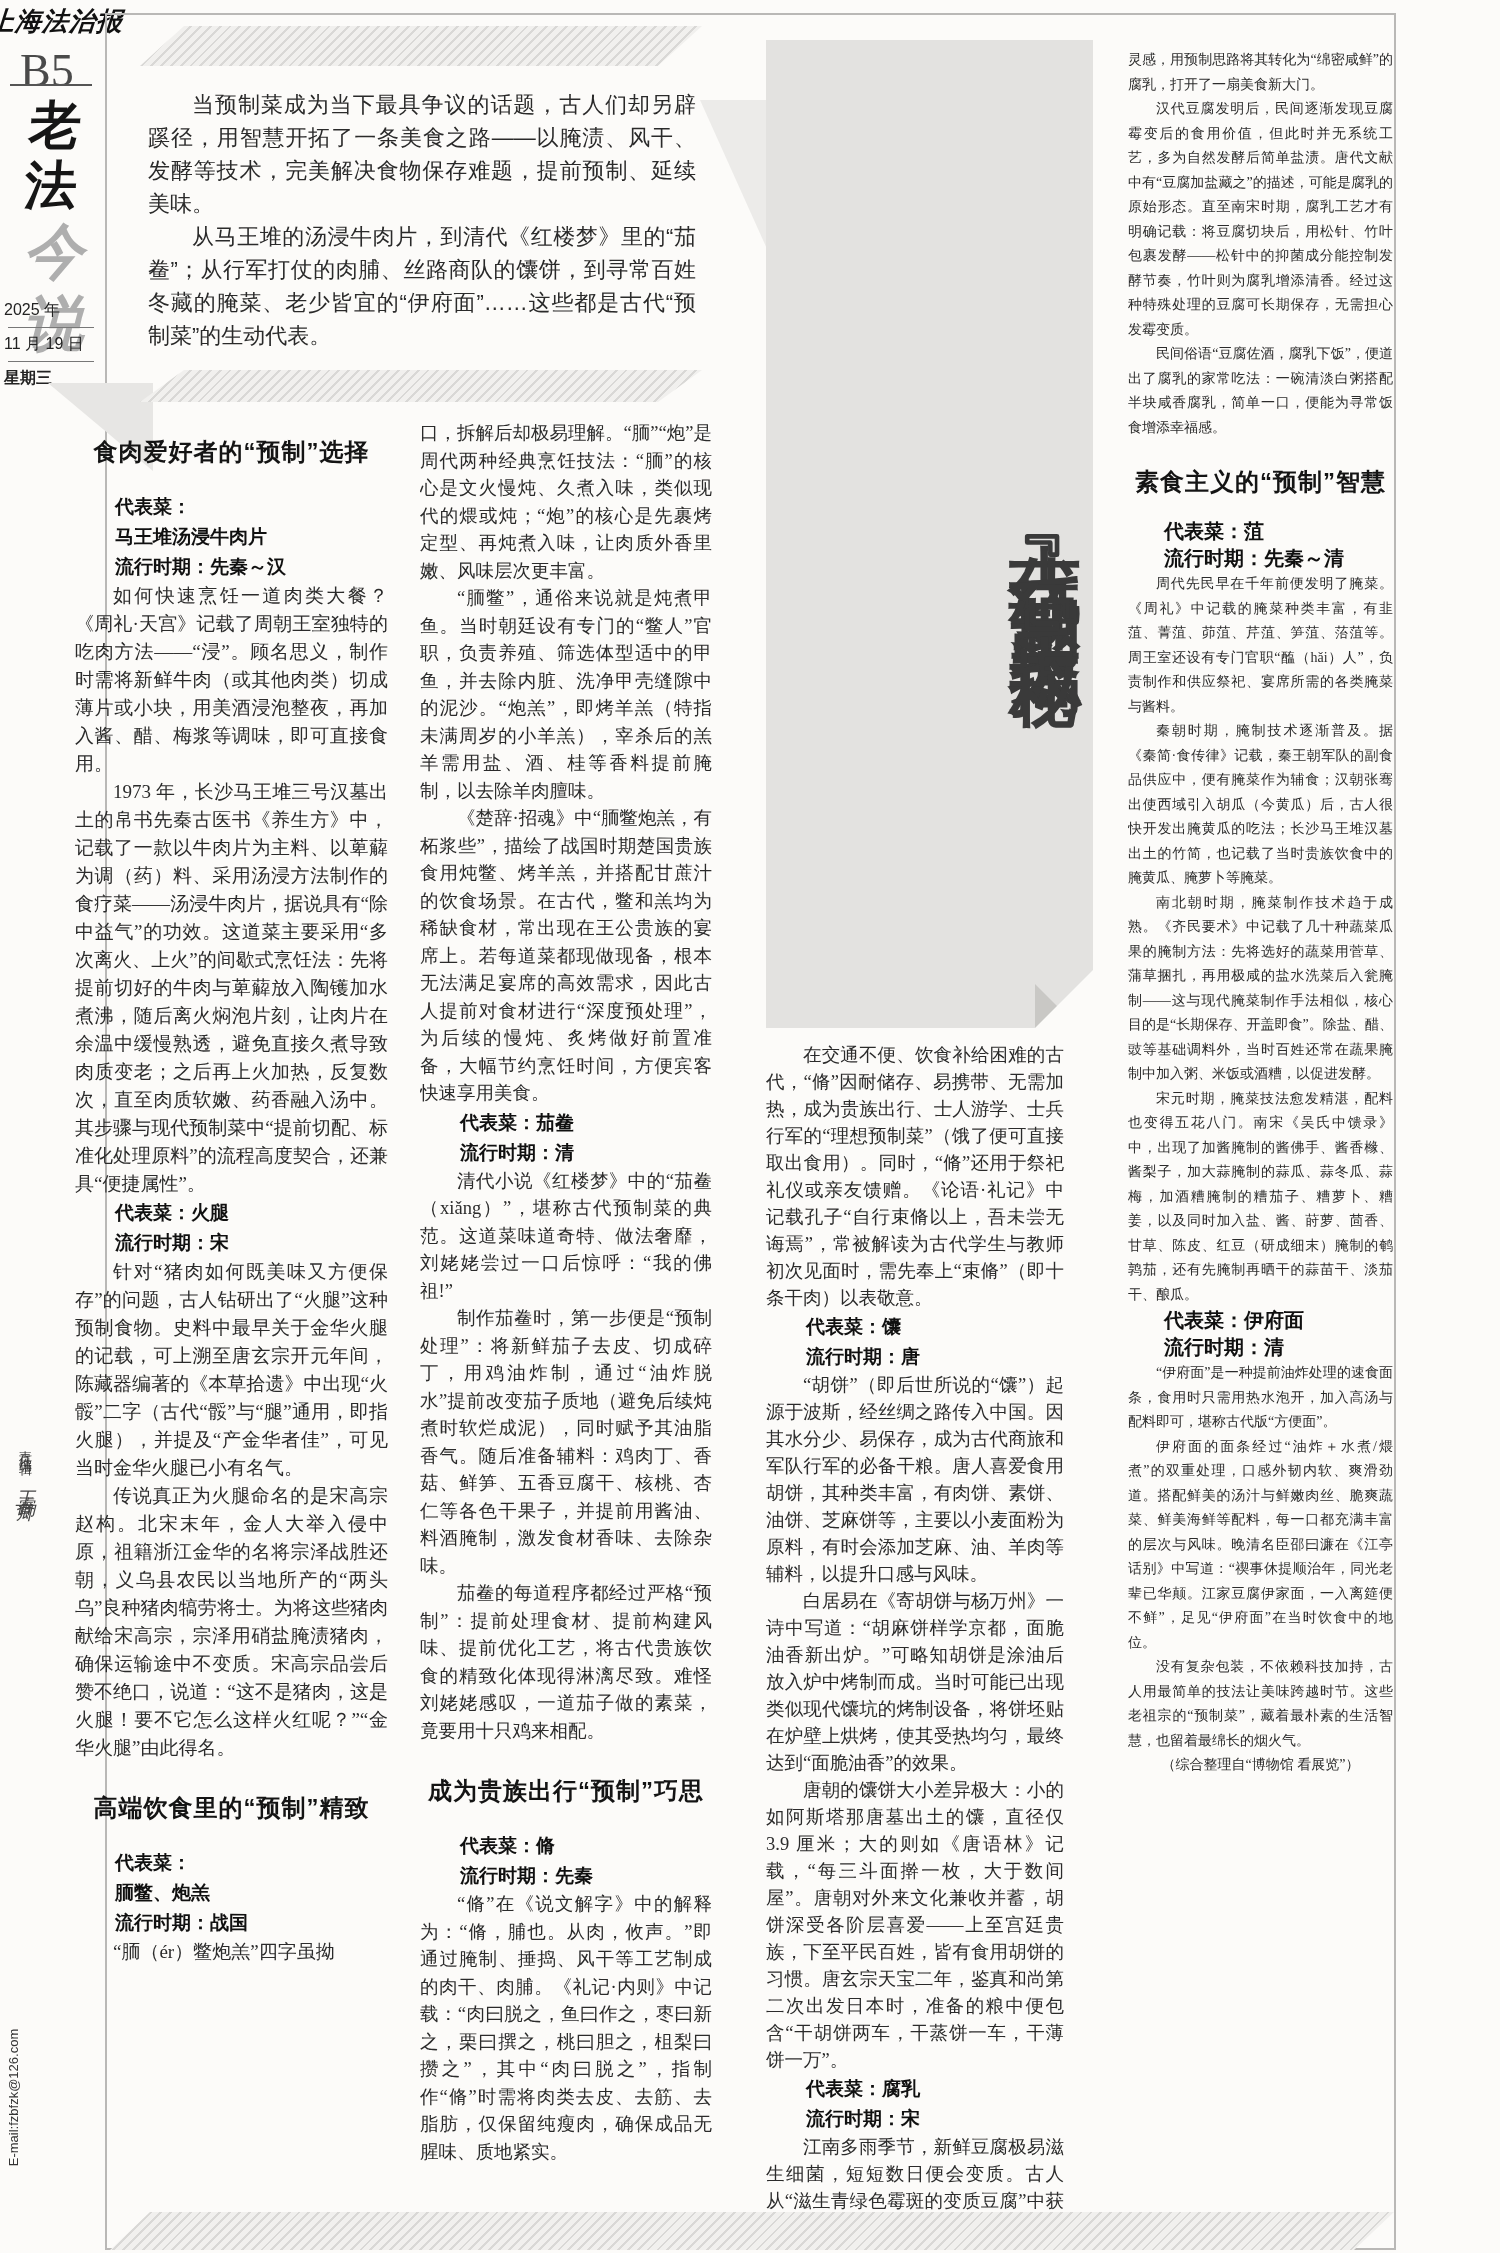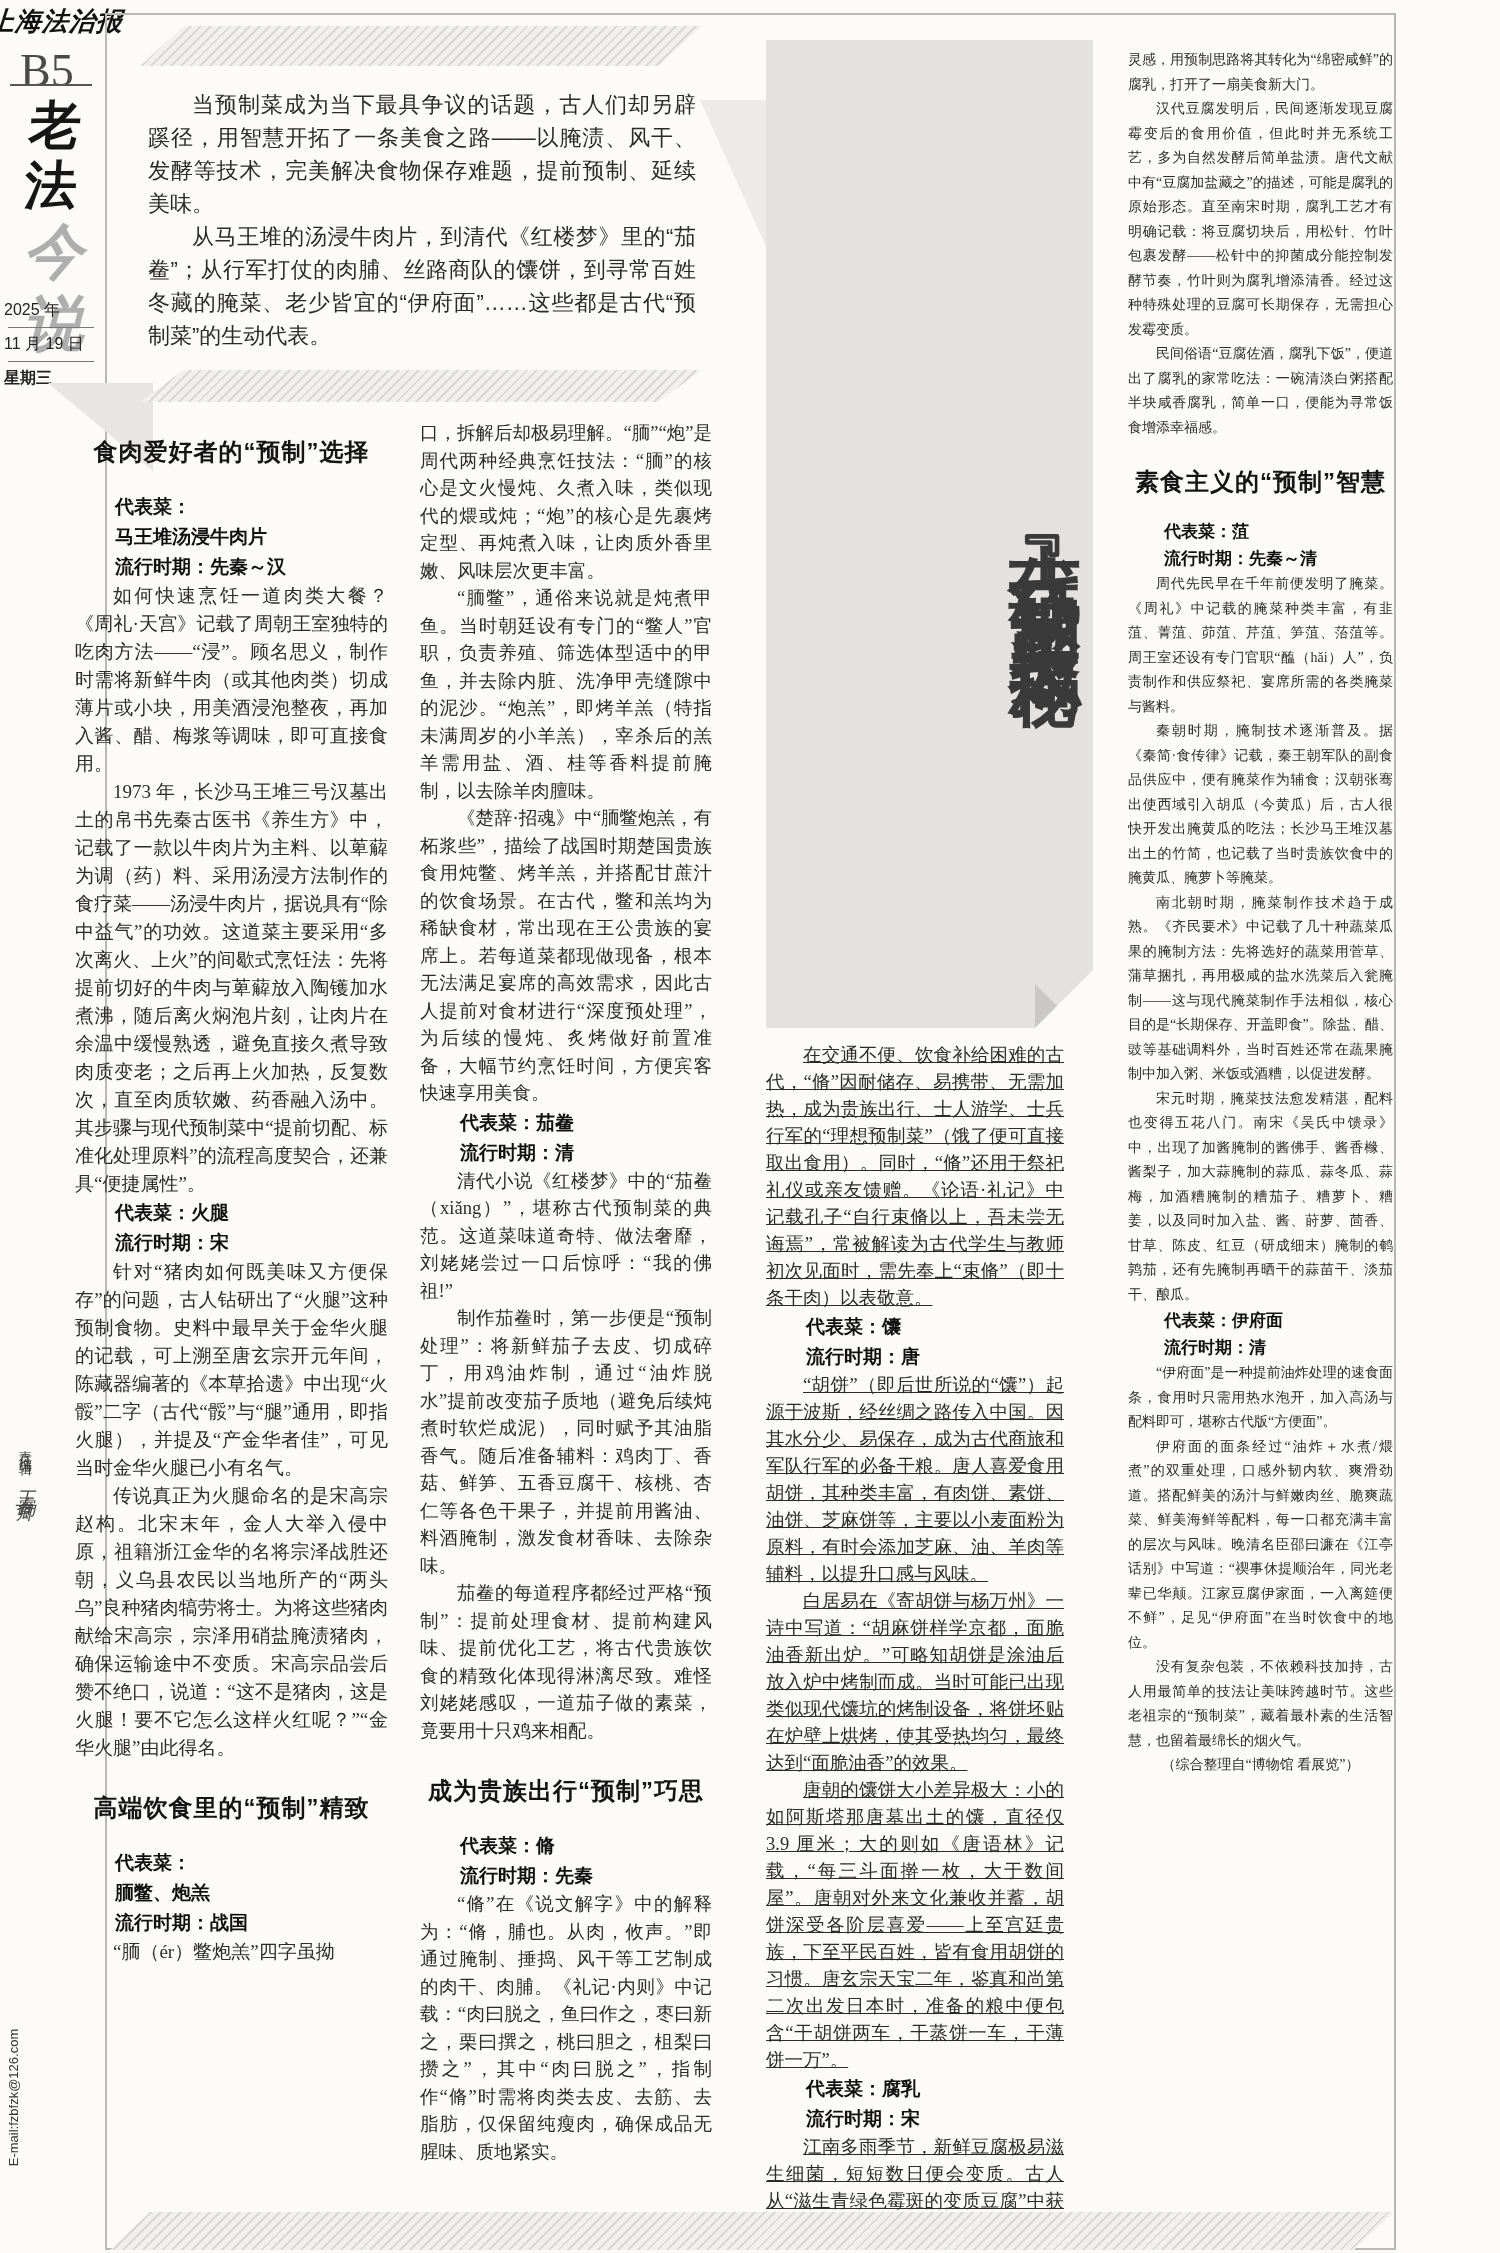--- a/index.html
+++ b/index.html
@@ -62,27 +62,27 @@
   .panel .fold-g { position:absolute; right:14px; bottom:0; width:0; height:0;
     border-right:44px solid transparent; border-bottom:44px solid #c9c8c5; }
   
   .col { position:absolute; overflow:hidden; }
   #col1 { left:75px;  top:432px;  width:313px; height:1778px; }
   #col2 { left:420px; top:420px;  width:292px; height:1790px; }
   #col3 { left:766px; top:1042px; width:298px; height:1168px; }
   #col4 { left:1128px; top:48px;  width:265px; height:2162px; }
   .col .para { font-size:19px; line-height:28px; text-align:justify; text-indent:2em; color:#2b2b2b; }
   #col2 .para { font-size:18.5px; line-height:27.5px; }
-  #col3 .para { font-size:18.5px; line-height:27px;text-decoration:underline; }
+  #col3 .para { font-size:18.5px; line-height:27px; }
   #col4 .para { font-size:14px; line-height:24.5px; }
   .col .noindent { text-indent:0; }
   .col .credit { text-indent:0; text-align:center; }
   .col .meta { font-family:"Liberation Sans",sans-serif; font-weight:bold;
     font-size:19px; line-height:30px; padding-left:40px; color:#101010; }
-  #col4 .meta { font-size:17px; line-height:27px; padding-left:36px; }
+  #col4 .meta { font-size:20px; line-height:27px; padding-left:36px; }
   .col .h2 { font-family:"Liberation Sans",sans-serif; font-weight:bold;
     font-size:24px; color:#141414; text-align:center; margin:30px 0 24px; letter-spacing:1px; }
   #col4 .h2 { font-size:24px; margin:26px 0 20px; }
   #col1 .h2:first-child { margin-top:4px; }
 </style>
 </head>
 <body>
 
 <div class="sidebar">
   <div class="paper-name">上海法治报</div>

